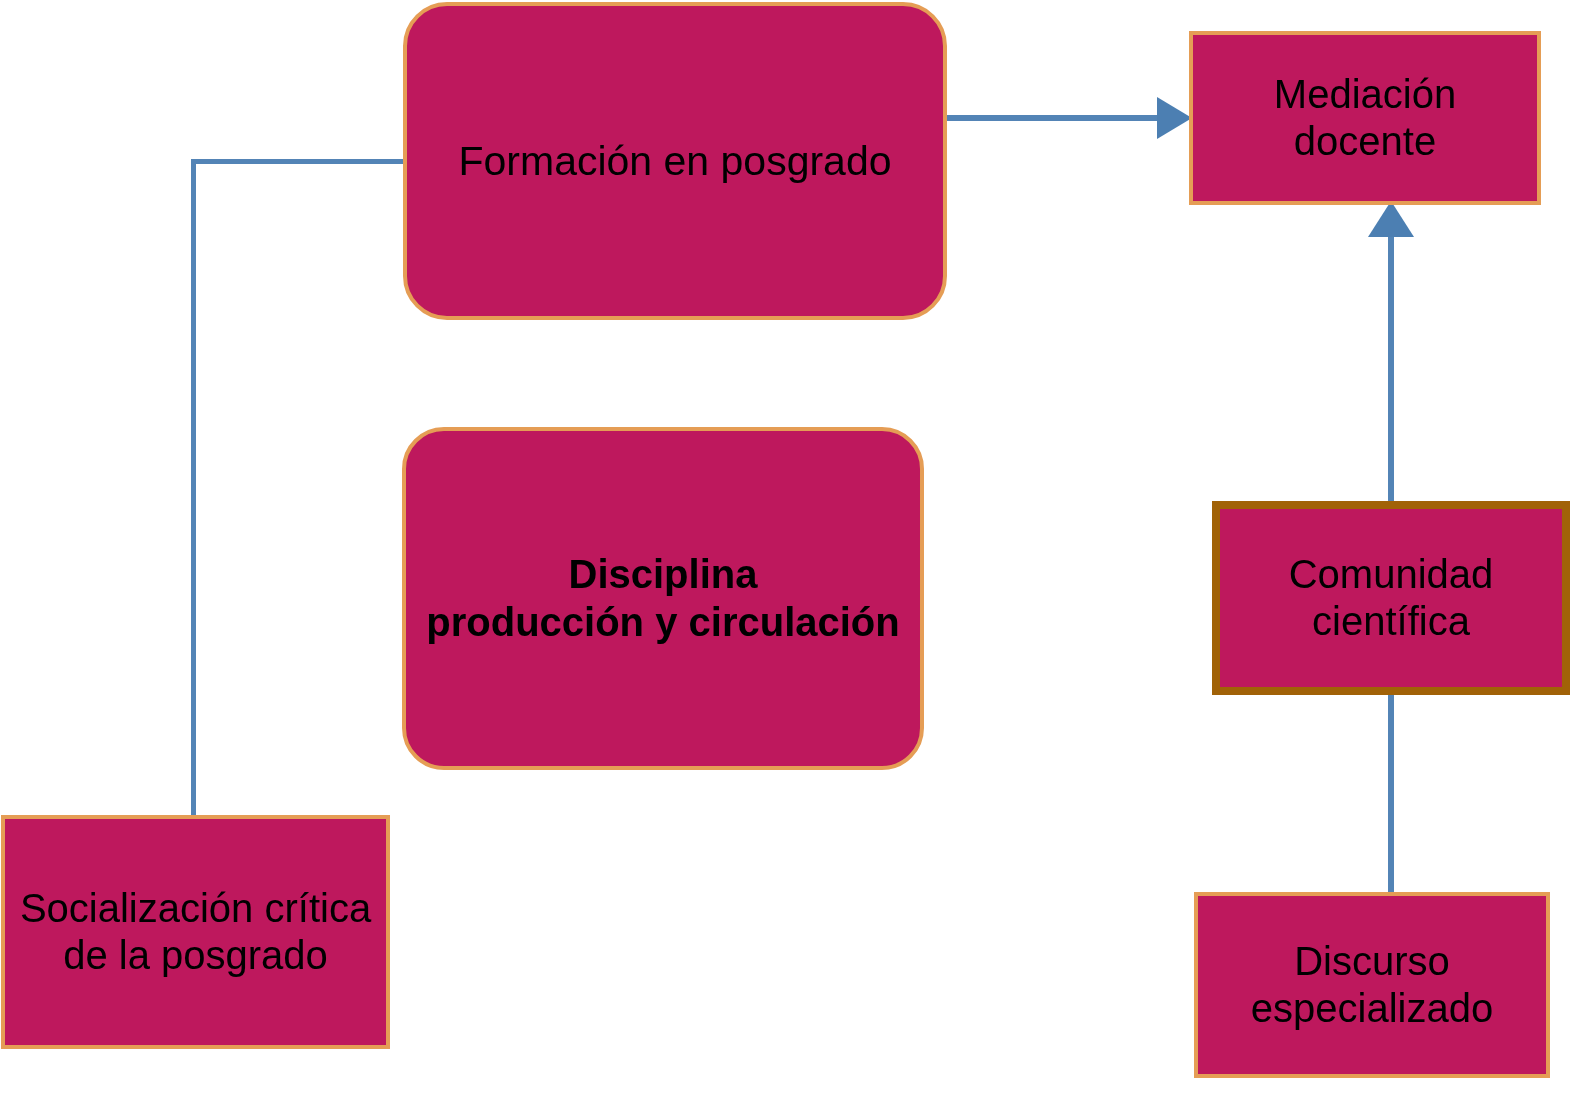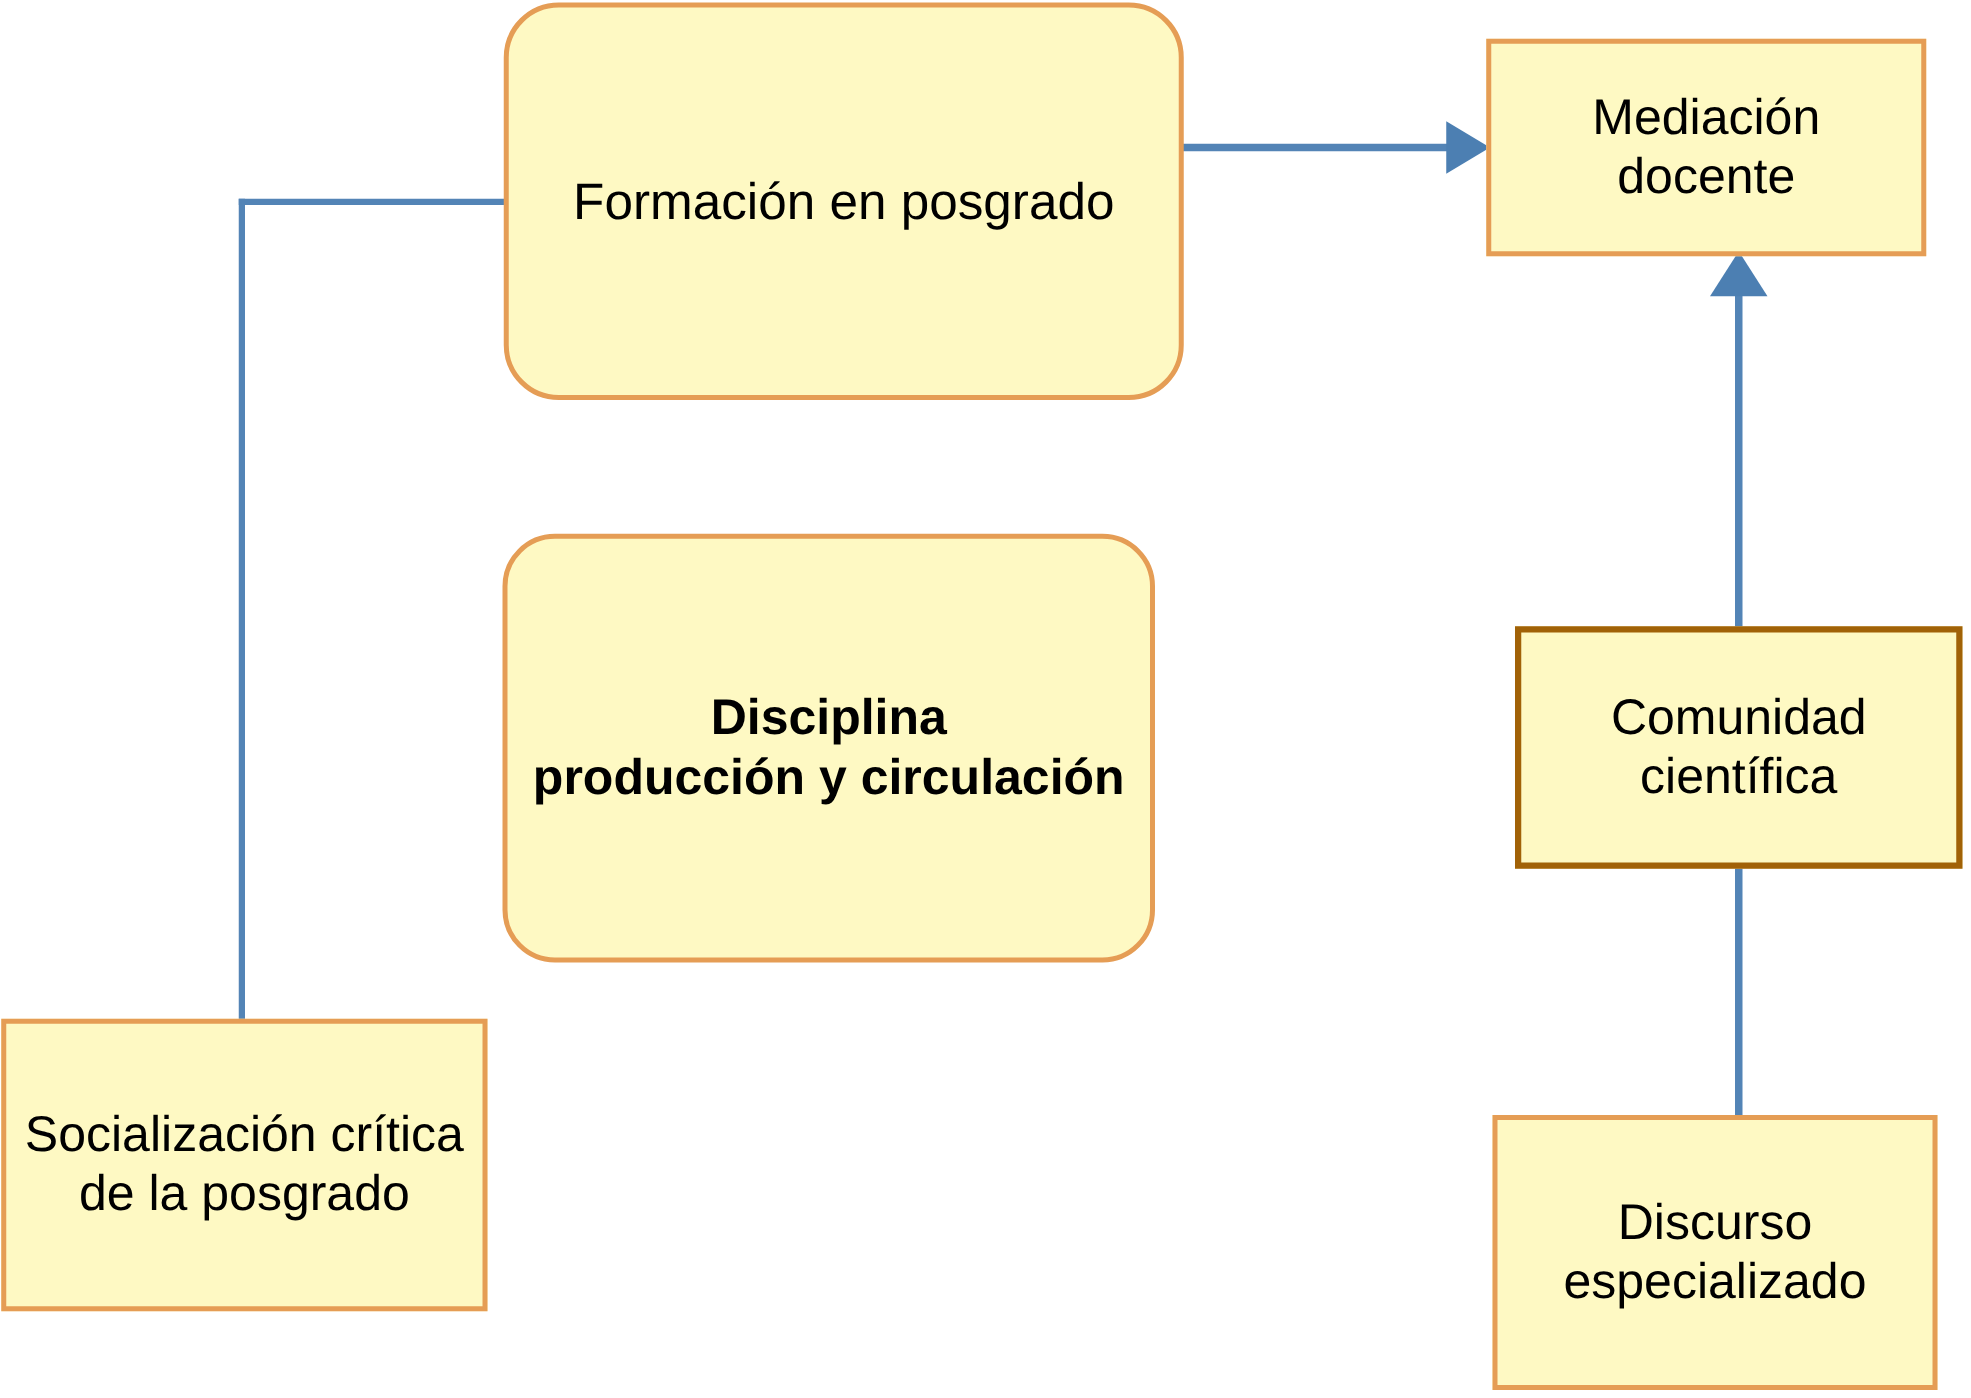--- a/index.html
+++ b/index.html
@@ -14,21 +14,21 @@
   #canvas {
     position: relative;
     width: 1577px;
     height: 1118px;
     background: #ffffff;
     overflow: hidden;
   }
   .node {
     position: absolute;
     box-sizing: border-box;
-    background: #fef9c3;
+    background: #be185d;
     display: flex;
     align-items: center;
     justify-content: center;
     text-align: center;
     color: #000000;
     line-height: 1.18;
     z-index: 3;
   }
   .node .label {
     display: block;
@@ -54,25 +54,25 @@
     border: 4px solid #E59D55;
     font-size: 40px;
   }
   #node-mediacion {
     left: 1189px; top: 31px;  width: 352px;  height: 174px;
     border: 4px solid #E59D55;
     font-size: 40px;
   }
   #node-comunidad {
     left: 1212px; top: 501px; width: 358px;  height: 194px;
-    border: 5px solid #a16207;
+    border: 8px solid #a16207;
     font-size: 40px;
   }
   #node-discurso {
-    left: 1194px; top: 892px; width: 356px;  height: 220px;
+    left: 1194px; top: 892px; width: 356px;  height: 186px;
     border: 4px solid #E59D55;
     font-size: 40px;
   }
   
   .edge {
     position: absolute;
     z-index: 1;
   }
   .edge-seg {
     position: absolute;

